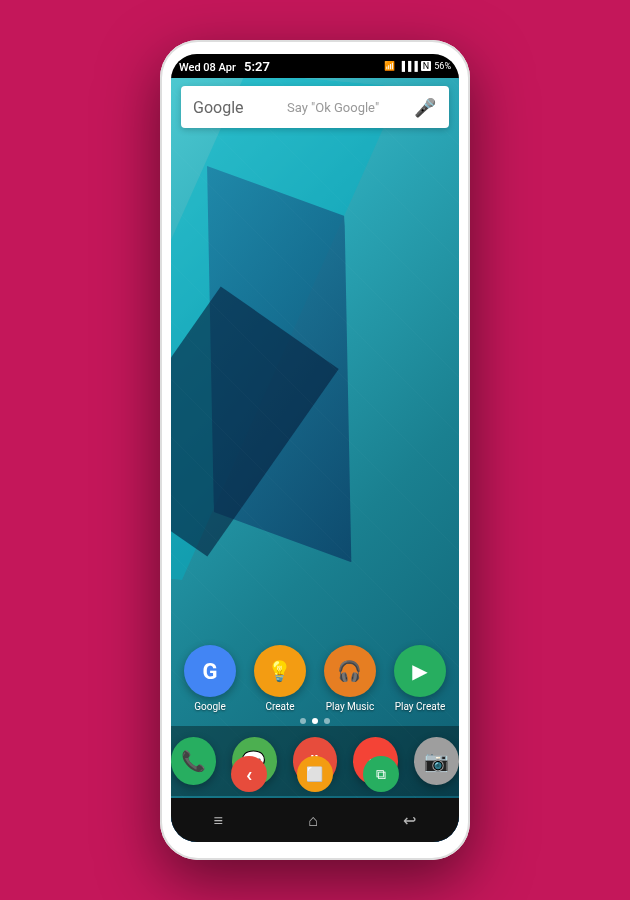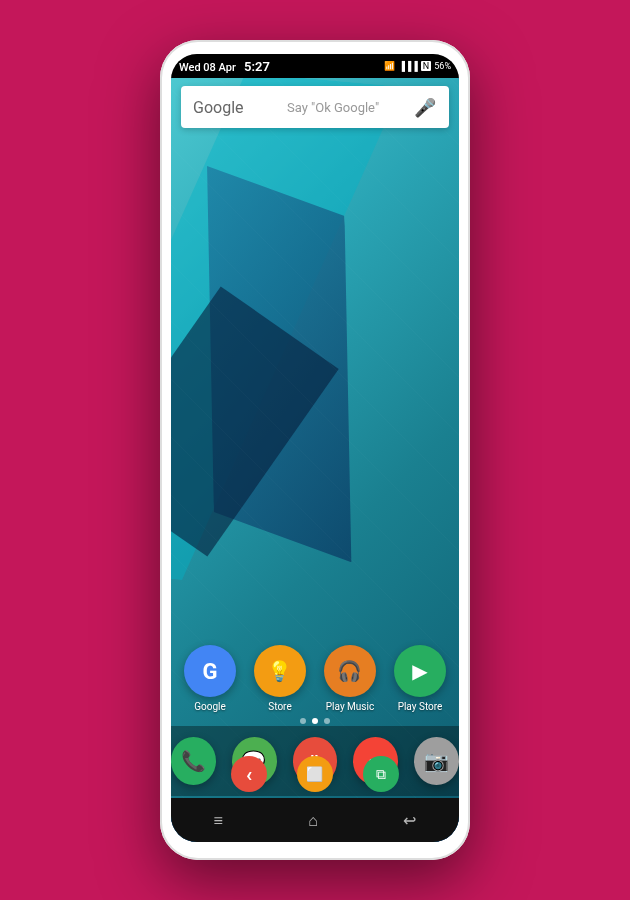--- a/index.html
+++ b/index.html
@@ -355,35 +355,35 @@
           <div class="app-icon icon-google">
             <span style="font-size:22px;font-weight:bold;color:white;">G</span>
           </div>
           <span class="app-label">Google</span>
         </div>
 
         <div class="app-icon-wrap">
           <div class="app-icon icon-create">
             <span style="font-size:20px;">💡</span>
           </div>
-          <span class="app-label">Store</span>
+          <span class="app-label">Create</span>
         </div>
 
         <div class="app-icon-wrap">
           <div class="app-icon icon-music">
             <span style="font-size:20px;">🎧</span>
           </div>
           <span class="app-label">Play Music</span>
         </div>
 
         <div class="app-icon-wrap">
           <div class="app-icon icon-store">
             <span style="font-size:20px;">▶</span>
           </div>
-          <span class="app-label">Play Store</span>
+          <span class="app-label">Play Create</span>
         </div>
 
       </div>
 
       <div class="page-dots">
         <div class="dot"></div>
         <div class="dot active"></div>
         <div class="dot"></div>
       </div>
 

